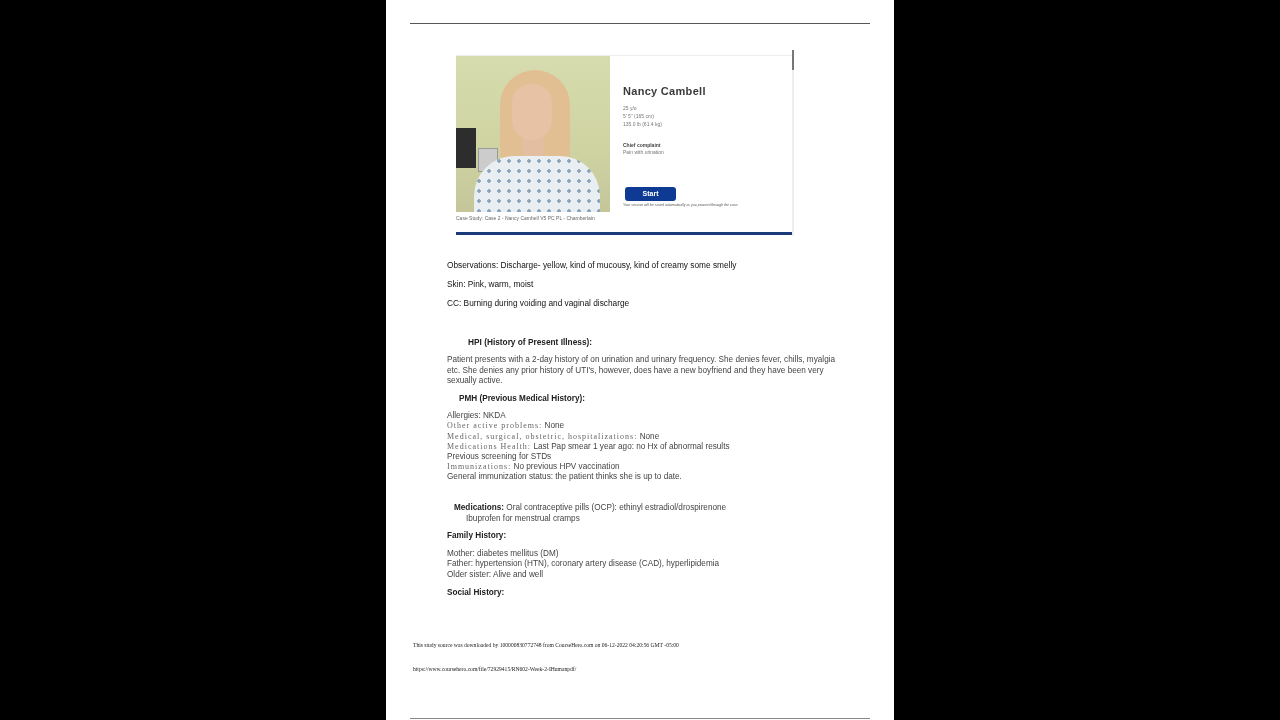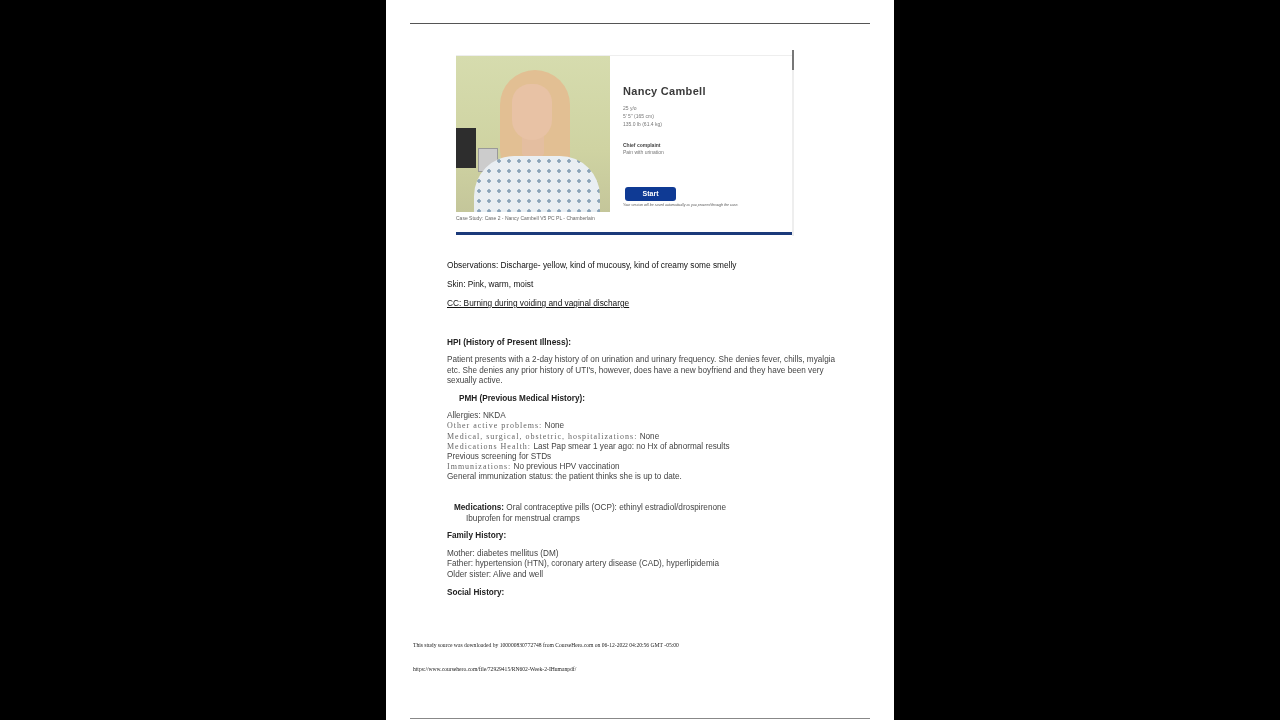--- a/index.html
+++ b/index.html
@@ -72,23 +72,23 @@
     </div>
     <div class="card-caption">Case Study: Case 2 - Nancy Cambell V5 PC PL - Chamberlain</div>
     <div class="card-bottom-bar"></div>
     <div class="scrollbar-track"></div>
     <div class="scrollbar-thumb"></div>
   </div>
 
   <div class="doc">
     <div class="line calibri" style="top:260px;">Observations: Discharge- yellow, kind of mucousy, kind of creamy some smelly</div>
     <div class="line calibri" style="top:279px;">Skin: Pink, warm, moist</div>
-    <div class="line calibri" style="top:298px;text-decoration:underline;">CC: Burning during voiding and vaginal discharge</div>
+    <div class="line calibri" style="top:298px;">CC: Burning during voiding and vaginal discharge</div>
 
-    <div class="line calibri heading" style="top:337px;">HPI (History of Present Illness):</div>
+    <div class="line calibri heading" style="top:337px;margin-left:21px;">HPI (History of Present Illness):</div>
     <div class="para" style="top:355px;">Patient presents with a 2-day history of on urination and urinary frequency. She denies fever, chills, myalgia etc. She denies any prior history of UTI's, however, does have a new boyfriend and they have been very sexually active.</div>
 
     <div class="line arial heading" style="top:394px;padding-left:12px;">PMH (Previous Medical History):</div>
     <div class="line arial" style="top:411px;">Allergies: NKDA</div>
     <div class="line arial" style="top:421px;">
       <span class="serif-lbl">Other active problems:</span>
       <span>None</span>
     </div>
     <div class="line arial" style="top:432px;">
       <span class="serif-lbl">Medical, surgical, obstetric, hospitalizations:</span>

